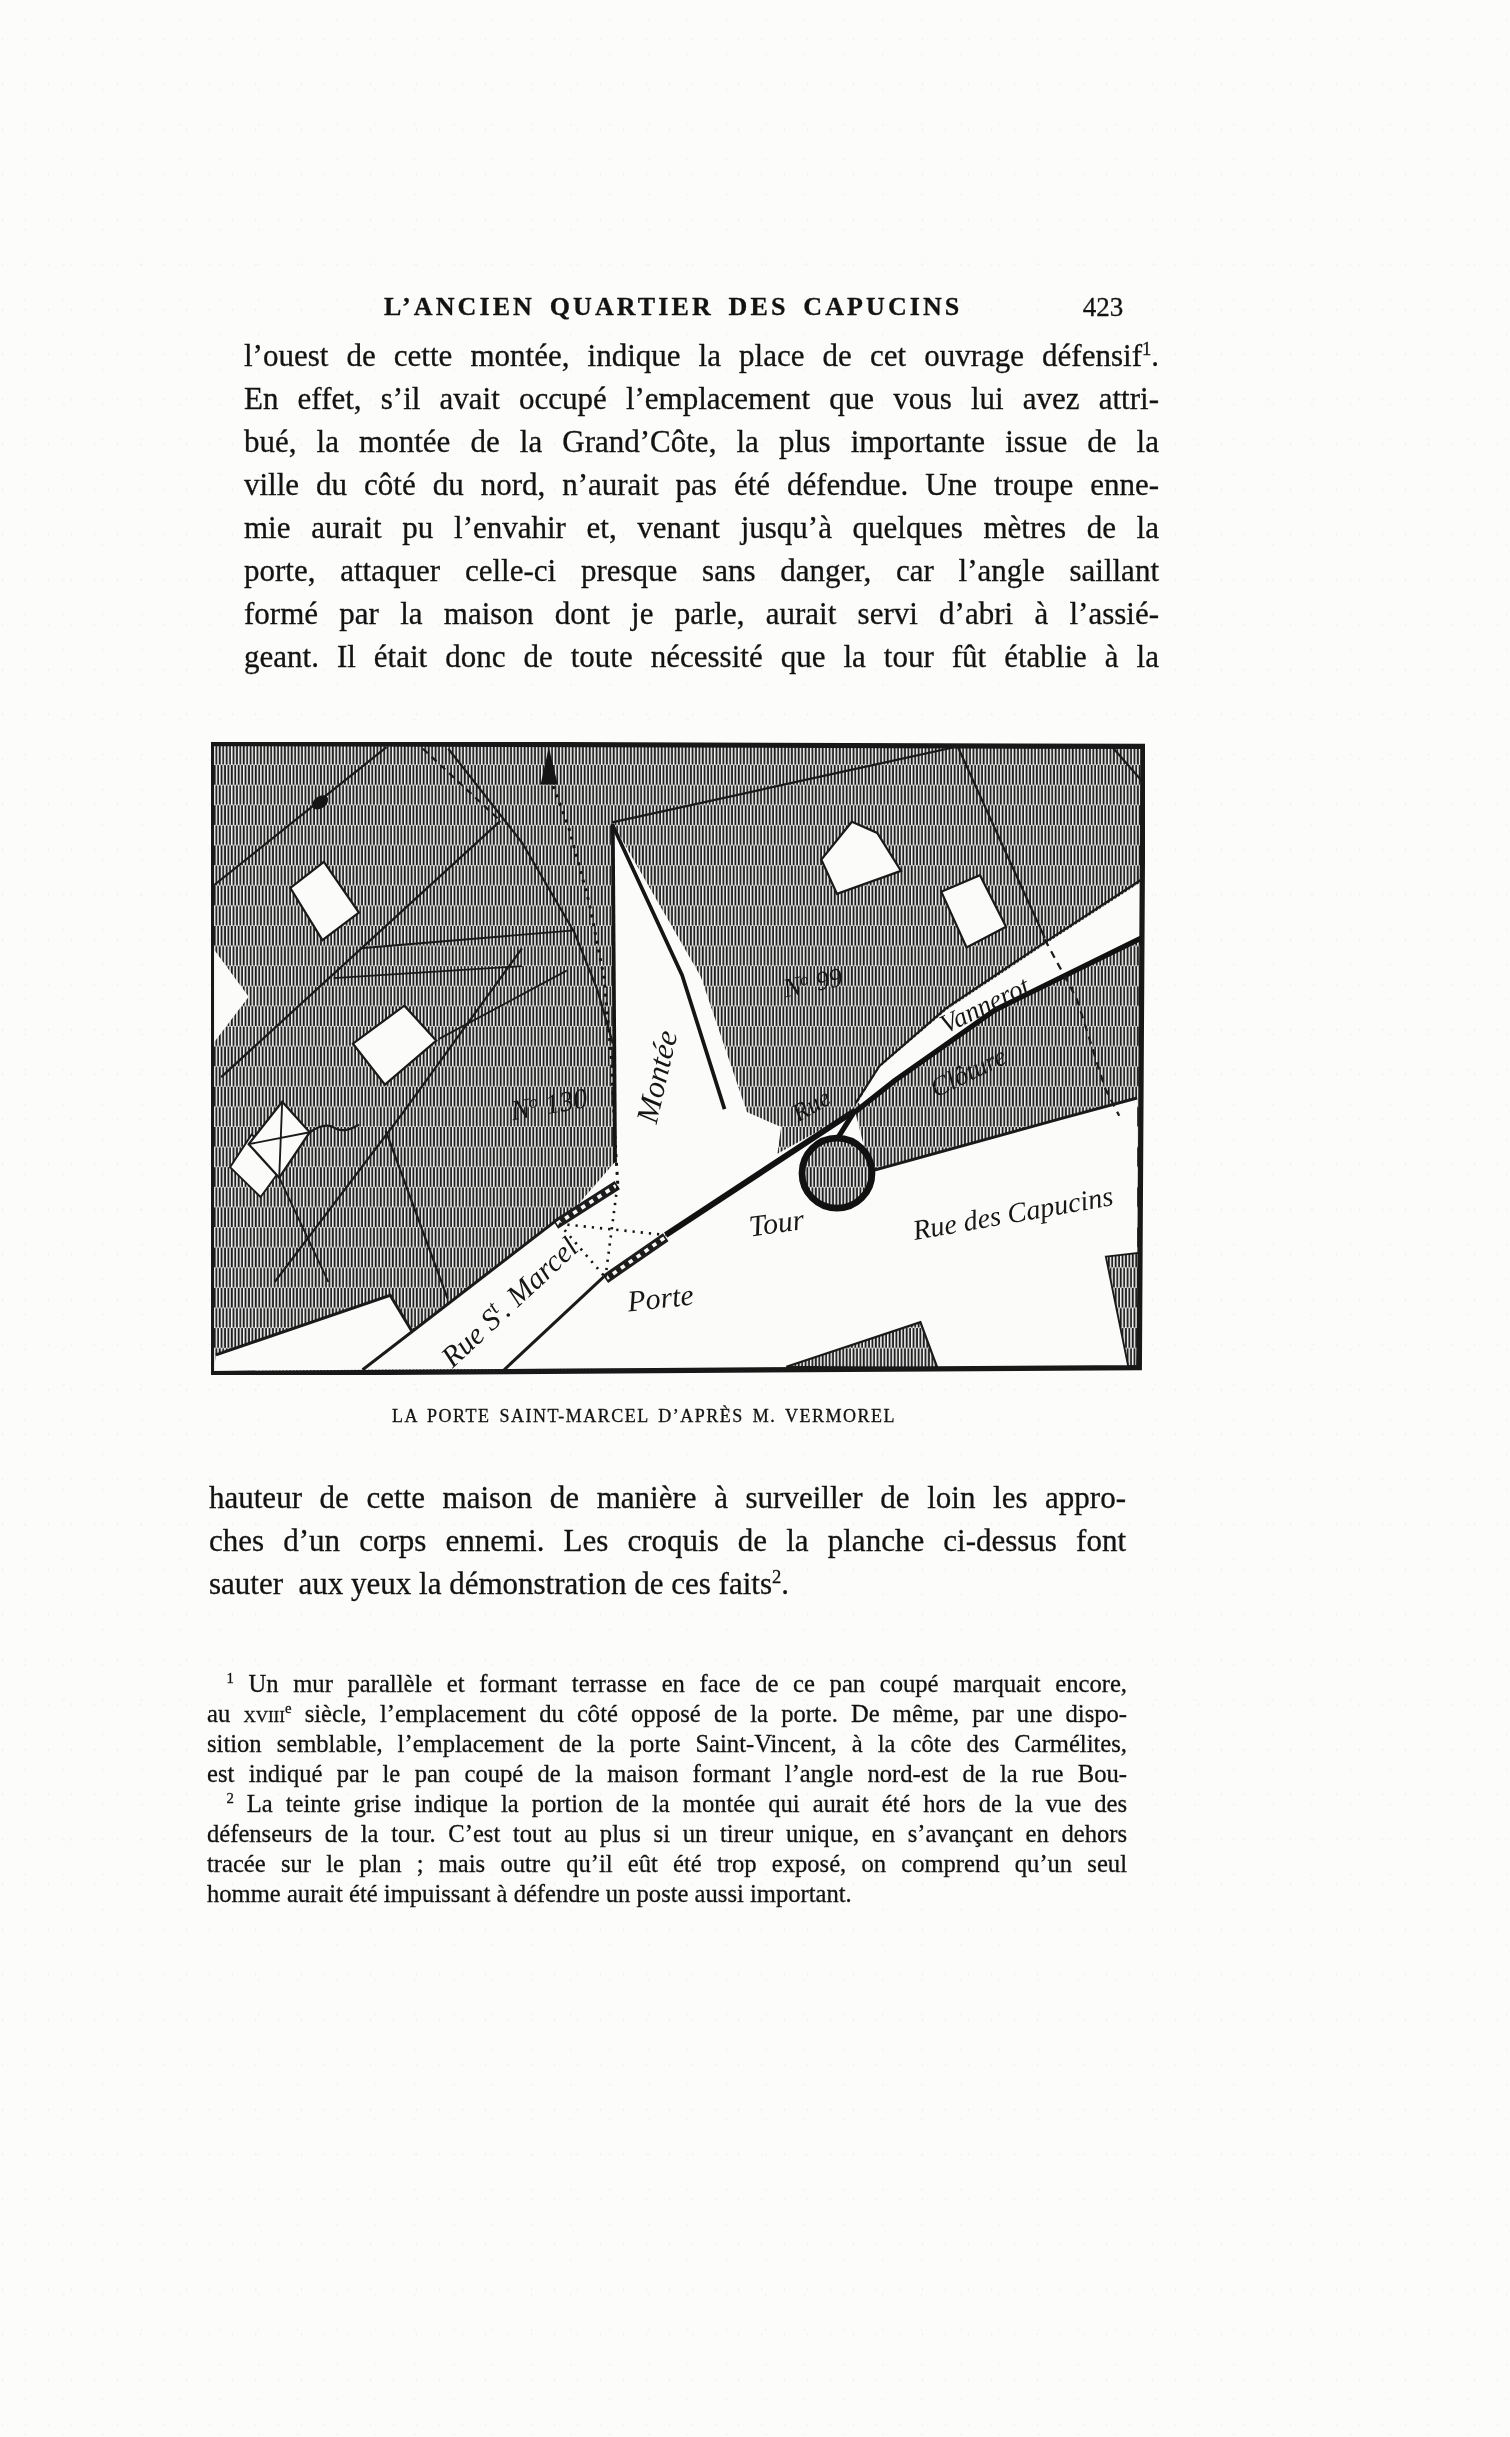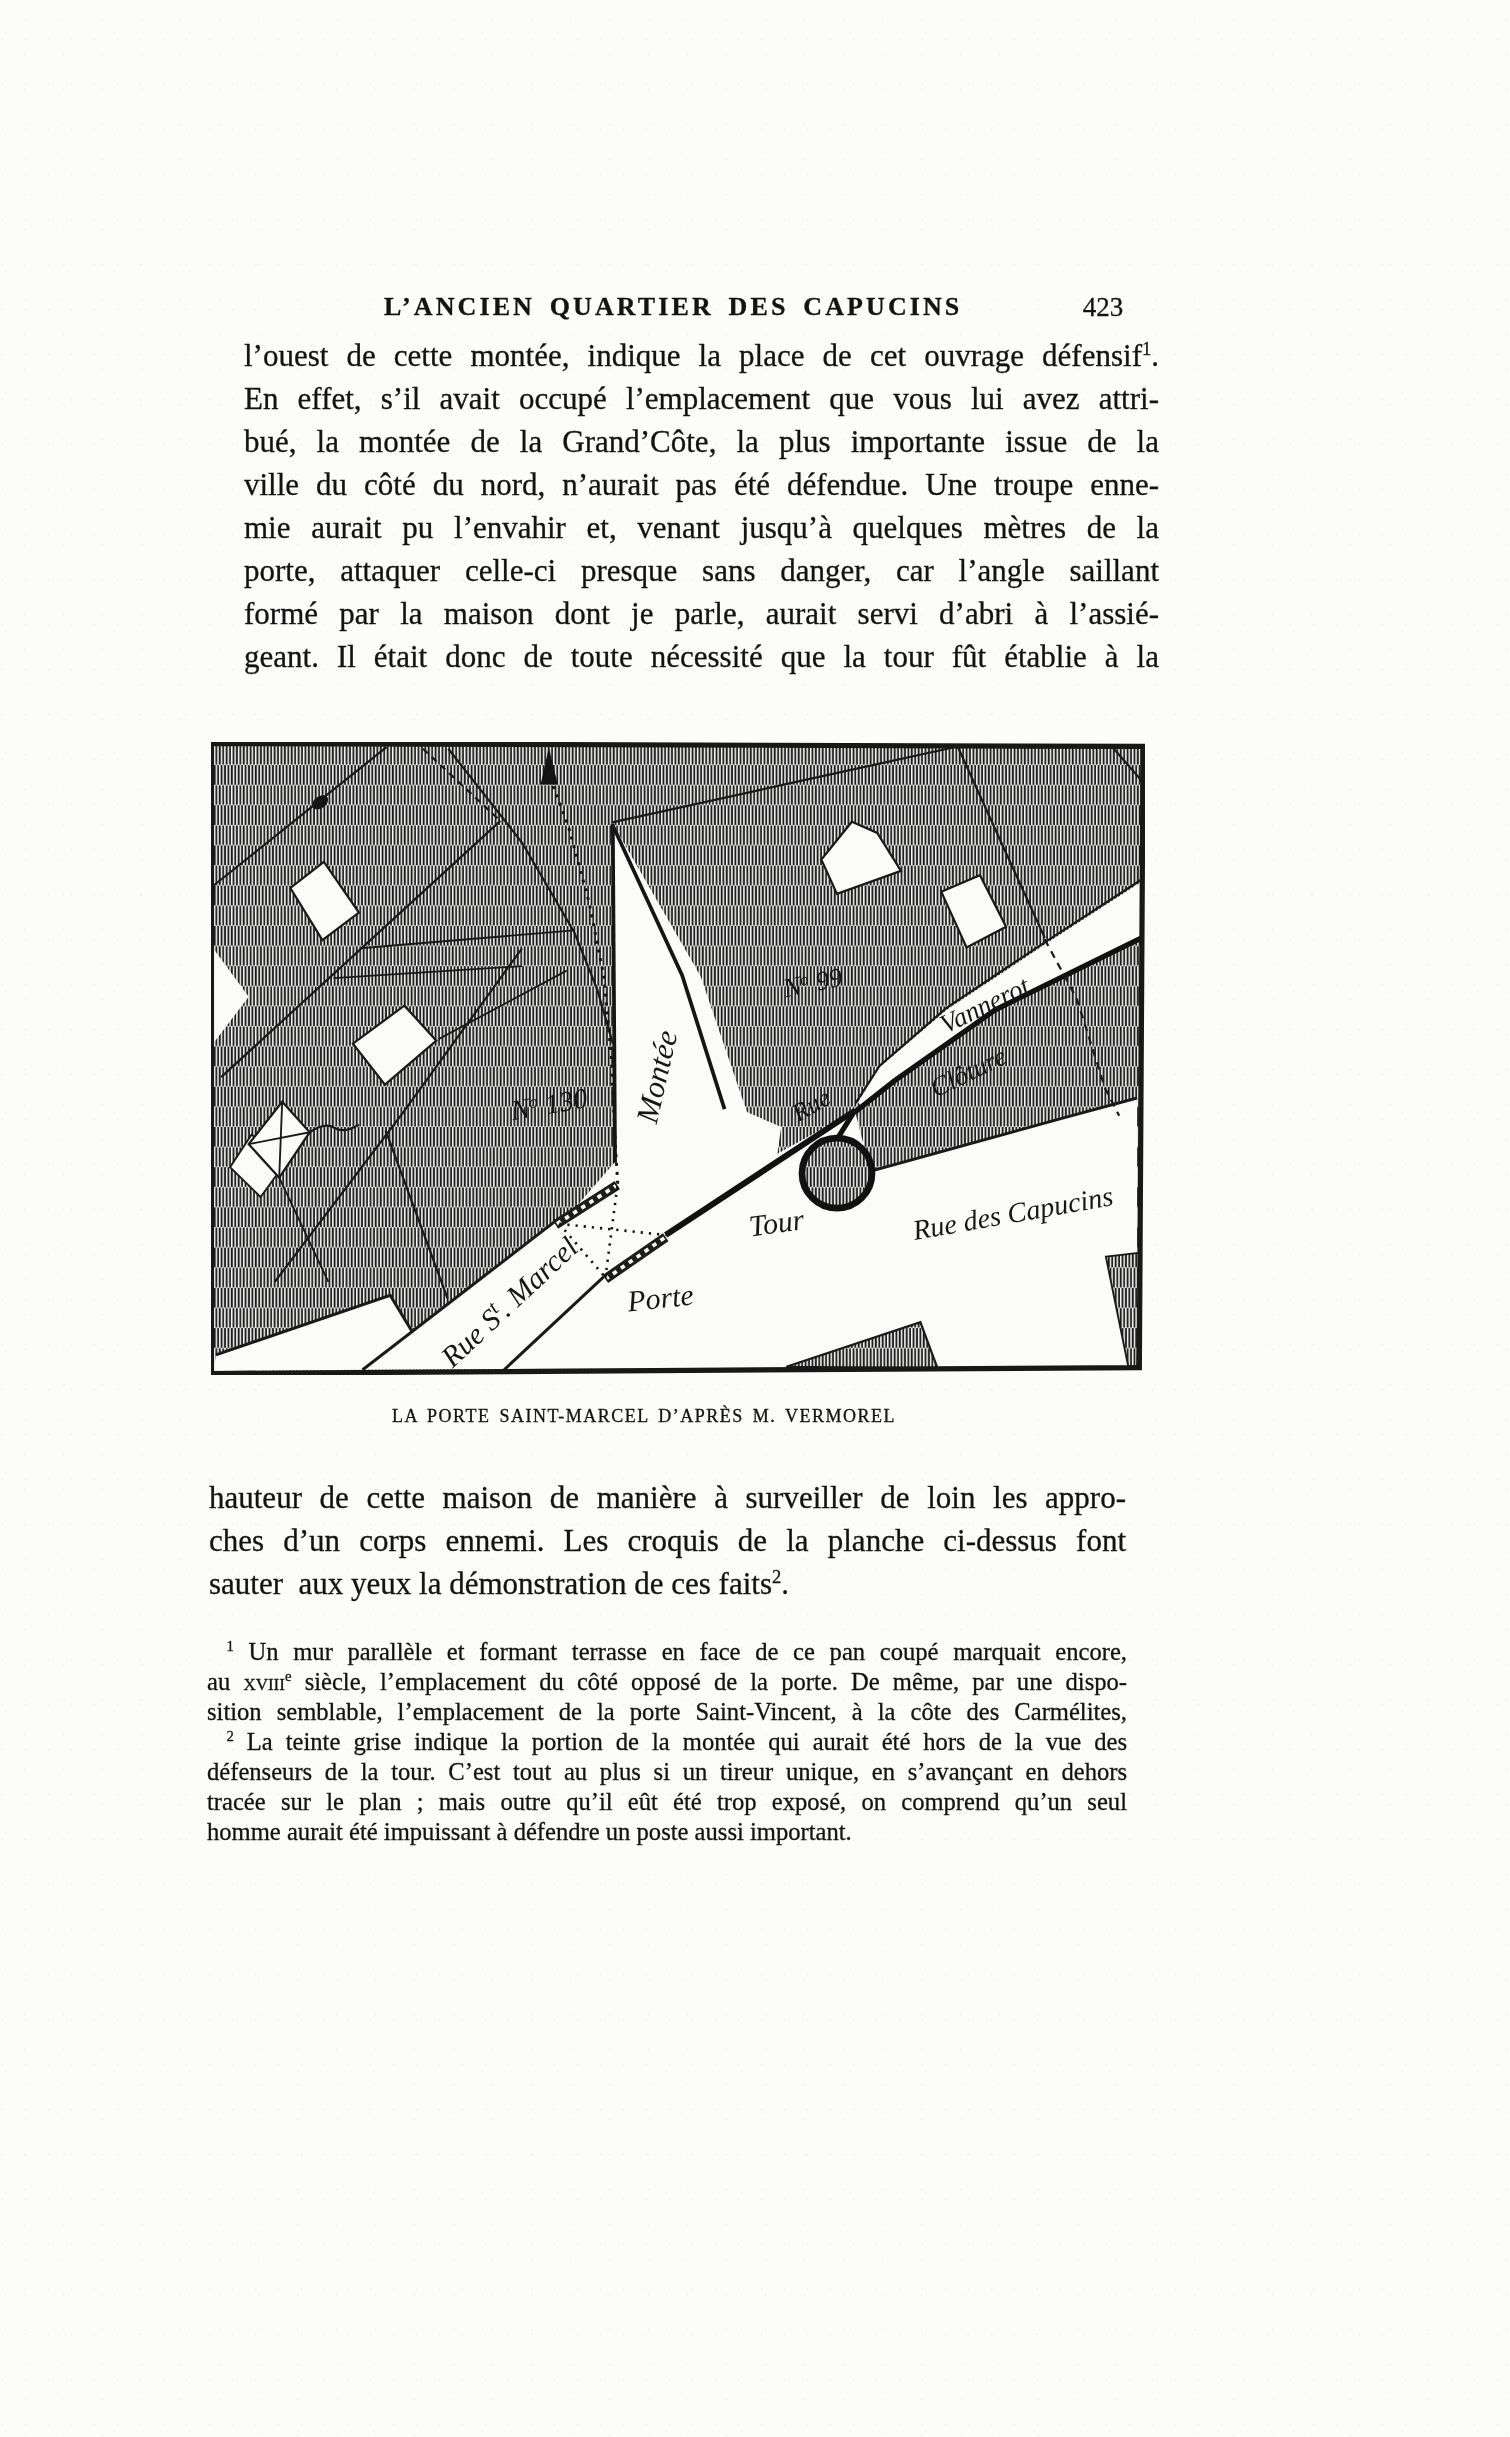--- a/index.html
+++ b/index.html
@@ -155,21 +155,22 @@
 
 <div style="position:absolute;left:392px;top:1406px;width:504px;font-size:18px;letter-spacing:1.5px;word-spacing:0.7px;text-align:justify;text-align-last:justify;">LA PORTE SAINT-MARCEL D’APRÈS M. VERMOREL</div>
 
 <div style="position:absolute;left:209px;top:1476px;width:917px;font-size:31px;line-height:43px;">
 <div class="line">hauteur de cette maison de manière à surveiller de loin les appro-</div>
 <div class="line">ches d’un corps ennemi. Les croquis de la planche ci-dessus font</div>
 <div>sauter&nbsp; aux yeux la démonstration de ces faits<sup>2</sup>.</div>
 </div>
 
 <div style="position:absolute;left:207px;top:1637px;width:920px;font-size:24.6px;line-height:30px;">
-<div class="line" style="text-indent:19.4px;"><sup>1</sup> Un mur parallèle et formant terrasse en face de ce pan coupé marquait encore,</div>
+<div class="line" style="text-indent:19.4px;margin-top:32px;"><sup>1</sup> Un mur parallèle et formant terrasse en face de ce pan coupé marquait encore,</div>
 <div class="line">au <span style="font-variant:small-caps;">xviii</span><sup>e</sup> siècle, l’emplacement du côté opposé de la porte. De même, par une dispo-</div>
 <div class="line">sition semblable, l’emplacement de la porte Saint-Vincent, à la côte des Carmélites,</div>
+<div class="line">est indiqué par le pan coupé de la maison formant l’angle nord-est de la rue Bou-</div>
 <div class="line" style="text-indent:19.4px;"><sup>2</sup> La teinte grise indique la portion de la montée qui aurait été hors de la vue des</div>
 <div class="line">défenseurs de la tour. C’est tout au plus si un tireur unique, en s’avançant en dehors</div>
 <div class="line">tracée sur le plan&nbsp;; mais outre qu’il eût été trop exposé, on comprend qu’un seul</div>
 <div>homme aurait été impuissant à défendre un poste aussi important.</div>
 </div>
 
 
 </body></html>

